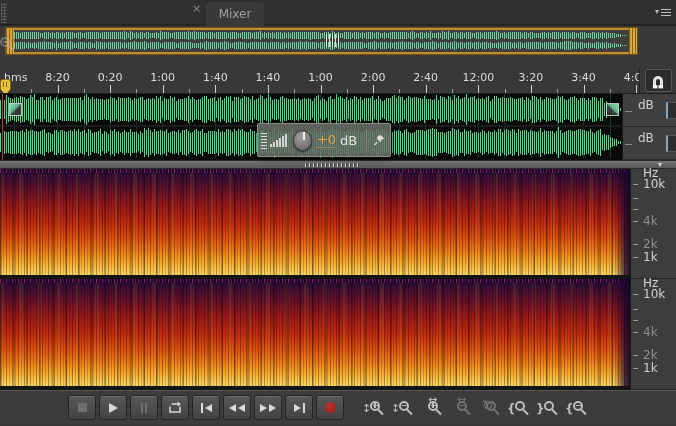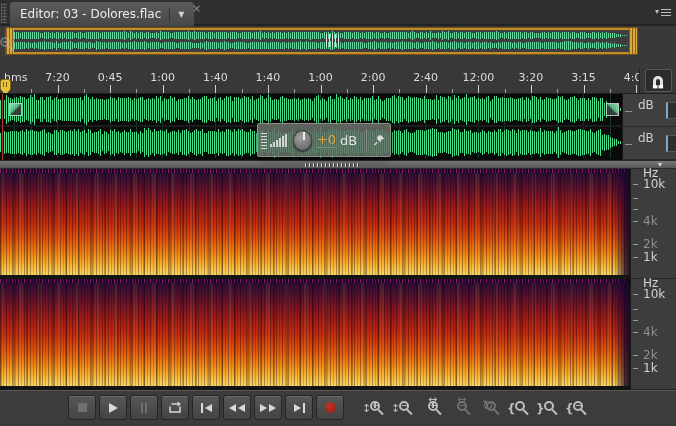--- a/index.html
+++ b/index.html
@@ -136,25 +136,24 @@
   .arr.r{left:4px;top:2px;font-size:14px;}
   .brace{position:absolute;left:0px;top:6px;font-size:12px;font-weight:bold;color:#bdbdbd;}
 </style>
 </head>
 <body>
 
 <div class="panel">
 
   <div class="tabbar">
     <div class="edge-grip"></div>
-    <div class="tab active">
-      <span>Editor: 03 - Dolores.flac</span>
-      <span class="tab-dd">▼</span>
+    <span class="tab-close">×</span>
+    <div class="tab mixer">
+      <span>Mixer</span>
     </div>
-    <span class="tab-close">×</span>
     <div class="panel-menu">
       <span class="tri">▾</span>
       <span class="lines"></span>
     </div>
   </div>
 
   <div class="overview-row">
     <div class="ov-strip">
       <div class="ov-handle"></div>
       <div class="ov-body">
@@ -787,24 +786,24 @@
     <div class="ov-lens zi disd">
       <span class="lens"></span>
       <span class="sign-h"></span>
     </div>
   </div>
 
   <div class="ruler-row">
     <div class="ruler">
       <span class="ruler-unit">hms</span>
       <div class="pin"></div>
-    <span class="rlab" style="left: 57.5px;">7:20</span>
+    <span class="rlab" style="left: 57.5px;">8:20</span>
         <b class="rmaj" style="left: 57.5px;"></b>
         <b class="rmin" style="left: 31.2px;"></b>
-        <span class="rlab" style="left: 110.1px;">0:45</span>
+        <span class="rlab" style="left: 110.1px;">0:20</span>
         <b class="rmaj" style="left: 110.1px;"></b>
         <b class="rmin" style="left: 83.8px;"></b>
         <span class="rlab" style="left: 162.7px;">1:00</span>
         <b class="rmaj" style="left: 162.7px;"></b>
         <b class="rmin" style="left: 136.4px;"></b>
         <span class="rlab" style="left: 215.3px;">1:40</span>
         <b class="rmaj" style="left: 215.3px;"></b>
         <b class="rmin" style="left: 189px;"></b>
         <span class="rlab" style="left: 267.9px;">1:40</span>
         <b class="rmaj" style="left: 267.9px;"></b>
@@ -817,21 +816,21 @@
         <b class="rmin" style="left: 346.8px;"></b>
         <span class="rlab" style="left: 425.7px;">2:40</span>
         <b class="rmaj" style="left: 425.7px;"></b>
         <b class="rmin" style="left: 399.4px;"></b>
         <span class="rlab" style="left: 478.3px;">12:00</span>
         <b class="rmaj" style="left: 478.3px;"></b>
         <b class="rmin" style="left: 452px;"></b>
         <span class="rlab" style="left: 530.9px;">3:20</span>
         <b class="rmaj" style="left: 530.9px;"></b>
         <b class="rmin" style="left: 504.6px;"></b>
-        <span class="rlab" style="left: 583.5px;">3:15</span>
+        <span class="rlab" style="left: 583.5px;">3:40</span>
         <b class="rmaj" style="left: 583.5px;"></b>
         <b class="rmin" style="left: 557.2px;"></b>
         <span class="rlab" style="left: 636.1px;">4:00</span>
         <b class="rmaj" style="left: 636.1px;"></b>
         <b class="rmin" style="left: 609.8px;"></b>
       </div>
     <div class="ruler-side">
       <button class="magnet-btn">
         <svg width="16" height="16" viewBox="0 0 16 16">
           <path d="M4.5 15 V8 a3.5 3.5 0 0 1 7 0 v7" fill="none" stroke="#e3e3e3" stroke-width="3"></path>

